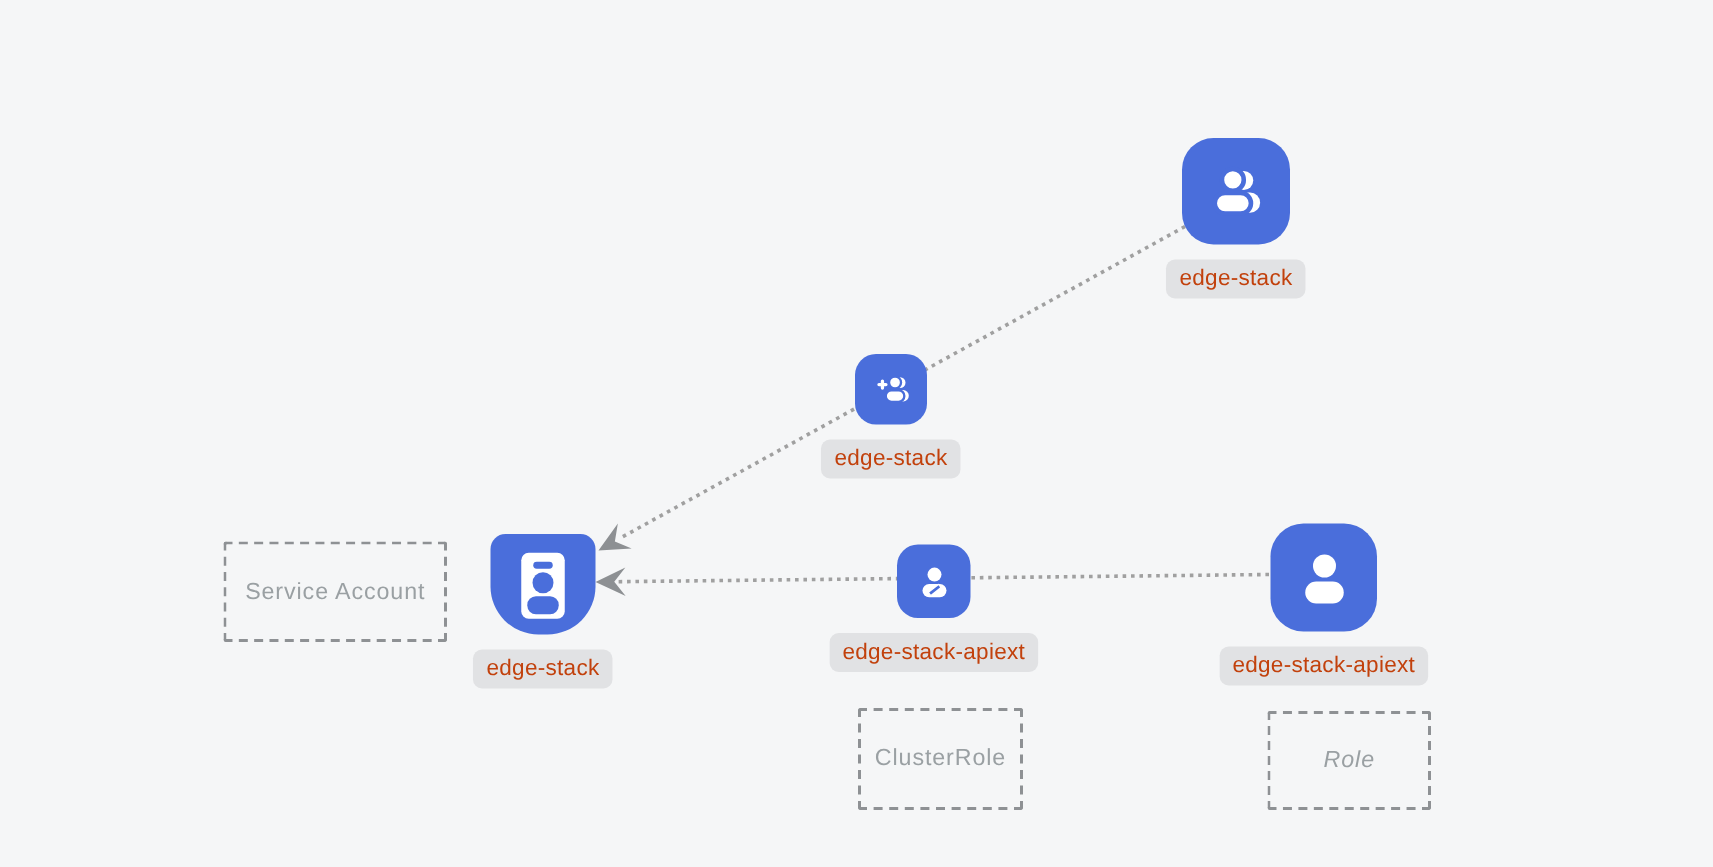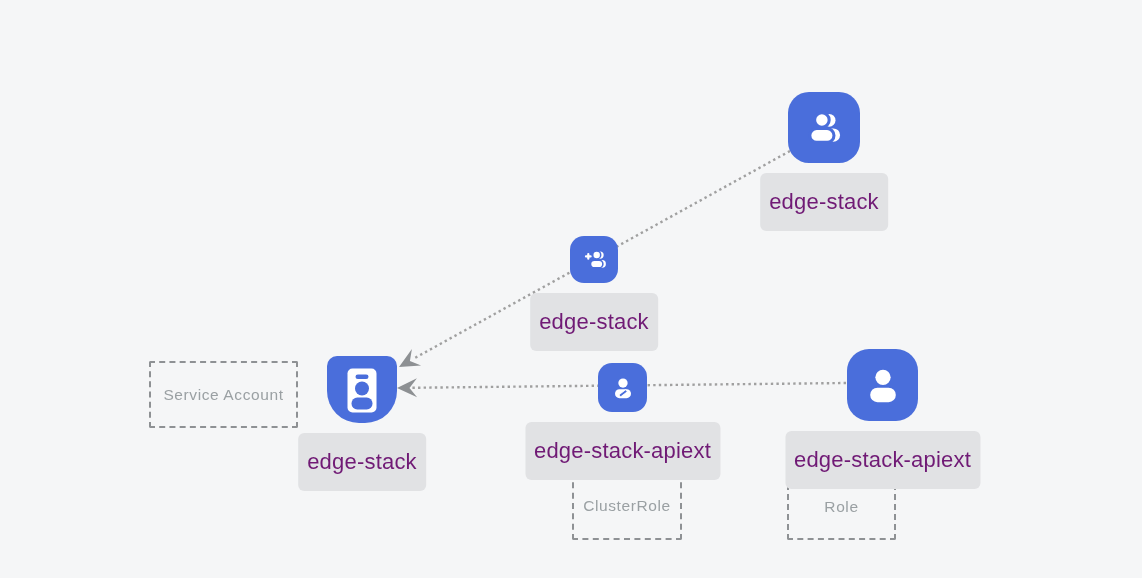--- a/index.html
+++ b/index.html
@@ -38,25 +38,25 @@
     background:#4a6edb;
     box-sizing:border-box;
   }
   .icon svg{display:block;}
   .nlabel{
     position:absolute;
     left:50%;top:100%;
     transform:translateX(-50%);
     margin-top:10px;
     background:#e1e2e4;
-    color:#701a75;
-    font-size:22px;
+    color:#c2410c;
+    font-size:15px;
     letter-spacing:0.2px;
     line-height:20px;
-    padding:19px 9px;
+    padding:3px 9px;
     border-radius:6px;
     white-space:nowrap;
   }
 </style>
 </head>
 <body>
 
 <div class="canvas">
 
   <svg class="edges" width="1142" height="578" aria-hidden="true">
@@ -65,21 +65,21 @@
     <line x1="846" y1="383" x2="411" y2="387.8" stroke="#a0a0a0" stroke-width="2.4" stroke-dasharray="2.4 3.2"></line>
     <path d="M397,388 L416.9,378.3 L409.5,387.9 L417.1,397.3 Z" fill="#8d9093"></path>
   </svg>
 
   <div class="tbox" style="left:149px;top:361px;width:149px;height:67px;align-items:center;">
     <span>Service Account</span>
   </div>
   <div class="tbox" style="left:572px;top:472px;width:110px;height:68px;">
     <span>ClusterRole</span>
   </div>
-  <div class="tbox" style="left:787px;top:474px;width:109px;height:66px;">
+  <div class="tbox" style="left:845px;top:474px;width:109px;height:66px;font-style:italic;">
     <span>Role</span>
   </div>
 
   <div class="node" style="left:788px;top:92px;width:72px;height:71px;">
     <div class="icon" style="width:72px;height:71px;border-radius:21px;">
       <svg viewBox="0 0 24 24" width="46" height="46">
         <circle cx="14.7" cy="8" r="3.3" fill="#ffffff"></circle>
         <rect x="9.8" y="12.2" width="10.6" height="7" rx="3.5" fill="#ffffff"></rect>
         <circle cx="10.9" cy="7.8" r="3.8" fill="#ffffff" stroke="#4a6edb" stroke-width="1.6"></circle>
         <rect x="4.6" y="12.3" width="12.6" height="7.2" rx="3.6" fill="#ffffff" stroke="#4a6edb" stroke-width="1.6"></rect>

